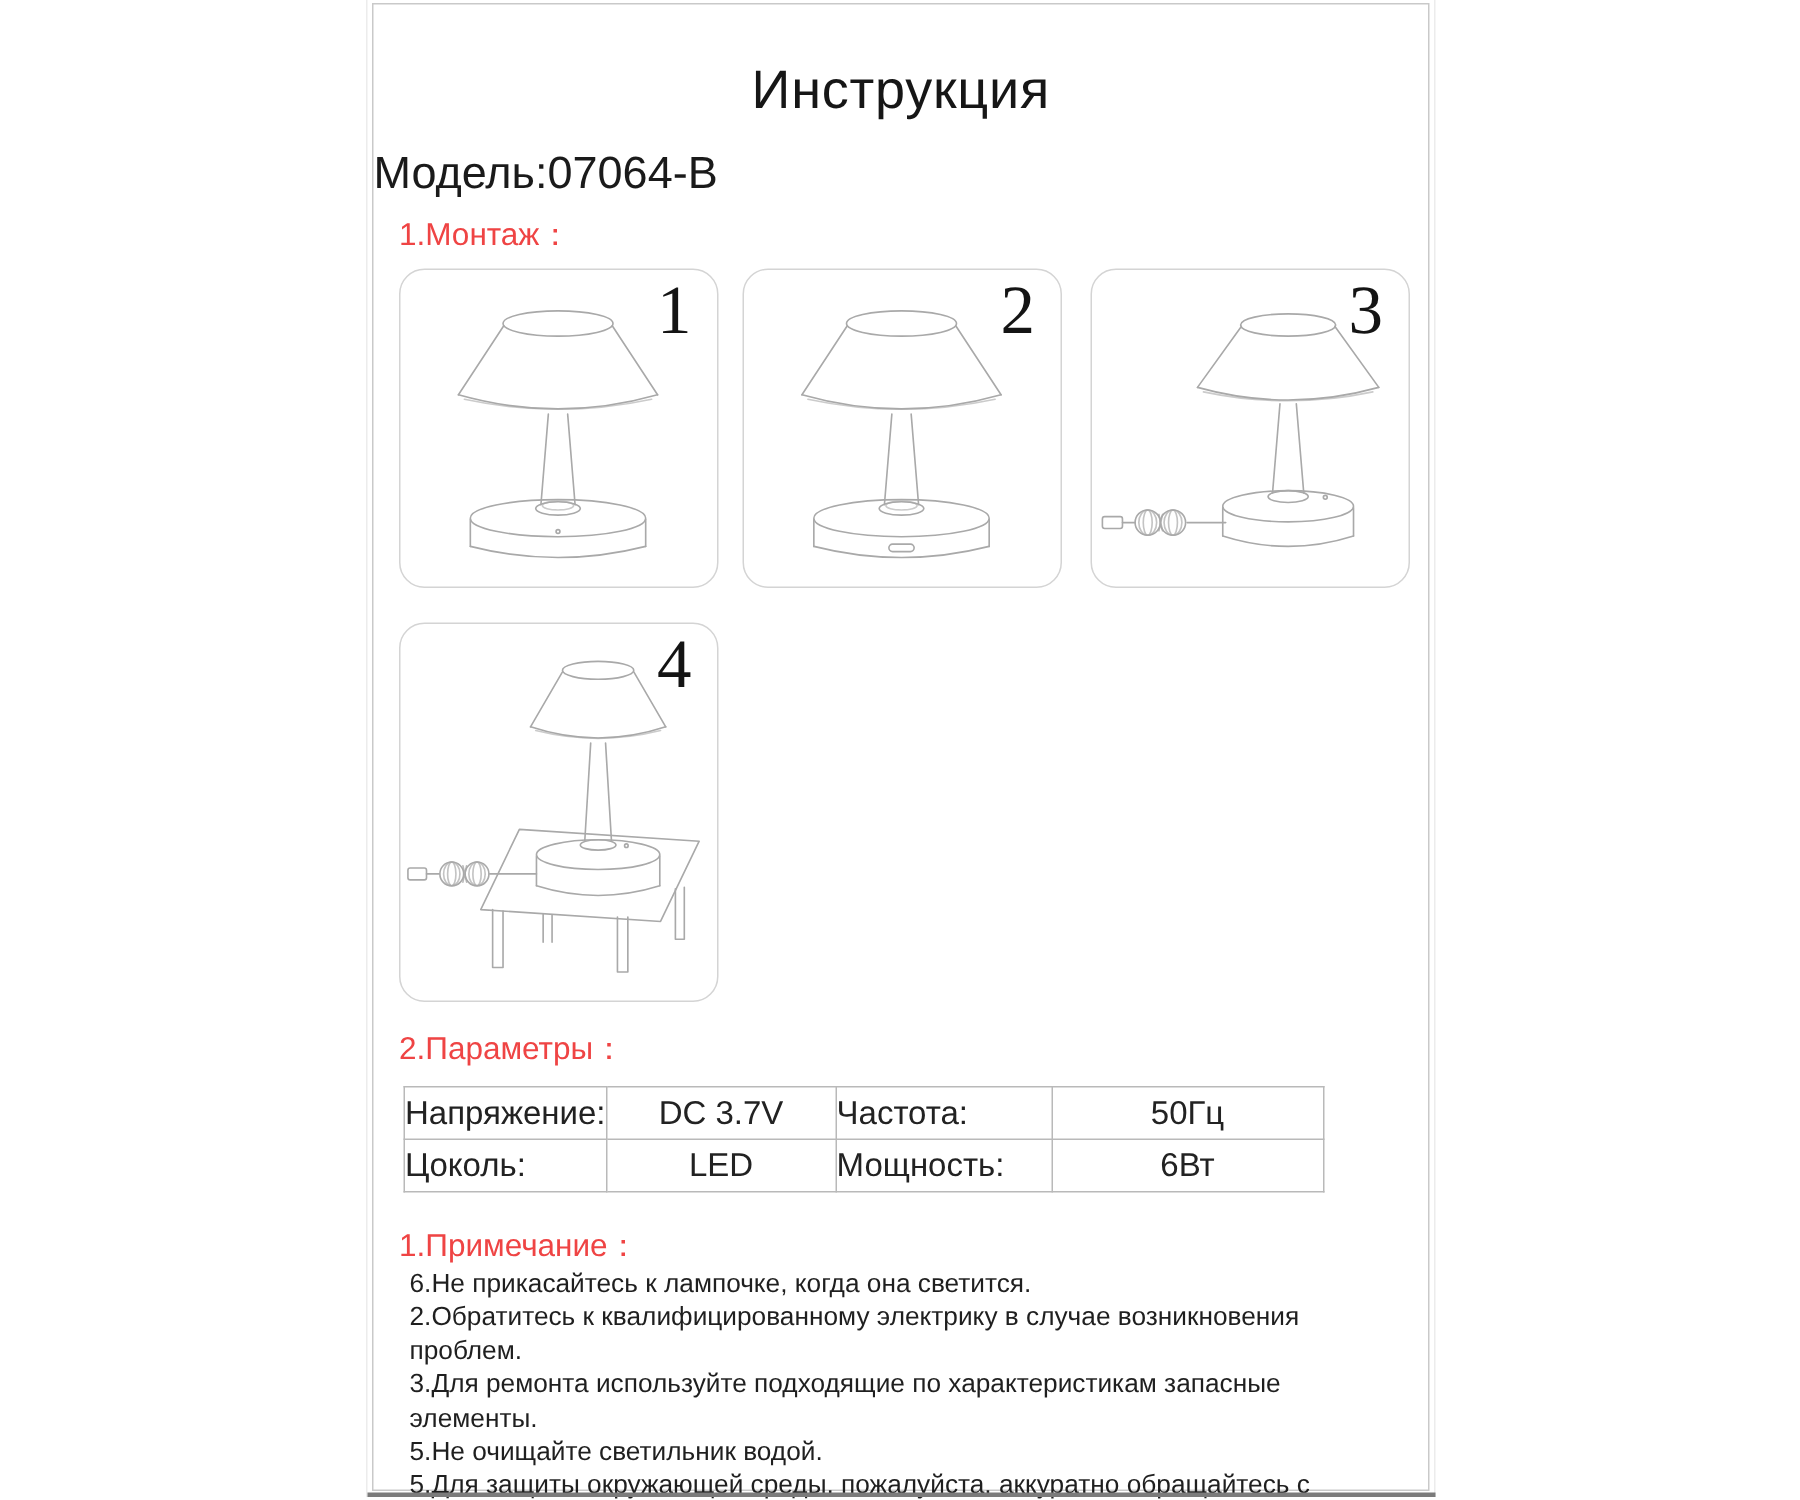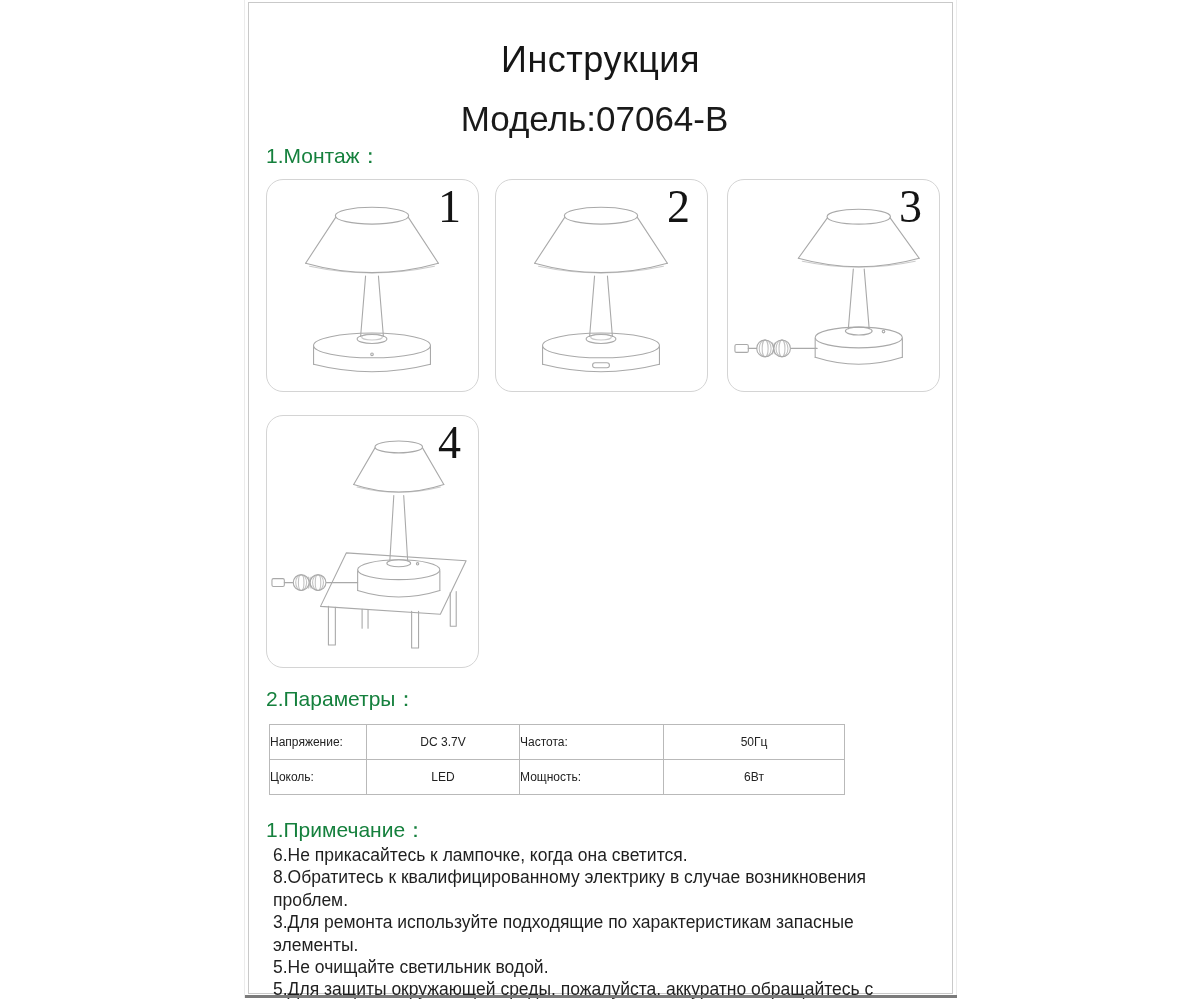--- a/index.html
+++ b/index.html
@@ -19,44 +19,44 @@
   }
   .bottom-bar{
     position:absolute;left:245px;top:995px;width:712px;height:3px;background:#7b7b7b;
   }
   .title{
     position:absolute;left:0;right:0;top:36px;margin:0;
     text-align:center;font-size:36px;font-weight:400;letter-spacing:0.5px;color:#161616;
   }
   .model{
     position:absolute;left:0;right:12px;top:96px;
-    text-align:center;font-size:35px;font-weight:400;color:#1a1a1a;
-  }
-  .sec-h{position:absolute;font-size:21px;color:#15803d;}
+    font-size:30px;font-weight:400;color:#1a1a1a;
+  }
+  .sec-h{position:absolute;font-size:21px;color:#ef4444;}
   .montage-h{left:17px;top:139px;}
   .params-h{left:17px;top:682px;}
   .notes-h{left:17px;top:813px;}
 
   .panel{
     position:absolute;width:213px;height:213px;box-sizing:border-box;
     border:1.5px solid #d4d4d4;border-radius:17px;background:#fff;
   }
   .p1{left:17px;top:176px;}
   .p2{left:246px;top:176px;}
   .p3{left:478px;top:176px;}
   .p4{left:17px;top:412px;height:253px;}
   .panel svg{position:absolute;inset:0;width:100%;height:100%;}
   .step-num{
     position:absolute;top:2px;right:17px;
     font-family:"Liberation Serif", serif;font-size:46px;color:#141414;line-height:1.1;
   }
 
   table.params{
     position:absolute;left:20px;top:721px;border-collapse:collapse;table-layout:fixed;
-    font-size:12px;color:#222;
+    font-size:22px;color:#222;
   }
   table.params td{
     border:1px solid #b9b9b9;height:34px;padding:0;overflow:hidden;white-space:nowrap;
   }
   td.lbl{text-align:left;padding-left:7px;}
   td.val{text-align:center;}
 
   .notes{
     position:absolute;left:24px;top:841px;width:668px;
     font-size:17.5px;line-height:22.4px;color:#1f1f1f;
@@ -206,21 +206,21 @@
         <td class="lbl">Мощность:</td>
         <td class="val">6Вт</td>
       </tr>
     </tbody>
   </table>
 
   <div class="sec-h notes-h">1.Примечание：</div>
 
   <div class="notes">
     <div class="note">6.Не прикасайтесь к лампочке, когда она светится.</div>
-    <div class="note">8.Обратитесь к квалифицированному электрику в случае возникновения проблем.</div>
+    <div class="note">2.Обратитесь к квалифицированному электрику в случае возникновения проблем.</div>
     <div class="note">3.Для ремонта используйте подходящие по характеристикам запасные элементы.</div>
     <div class="note">5.Не очищайте светильник водой.</div>
     <div class="note">5.Для защиты окружающей среды, пожалуйста, аккуратно обращайтесь с
 полиэтиленовым пакетом и пенопластом.</div>
   </div>
 
 </div>
 
 <div class="bottom-bar"></div>
 

